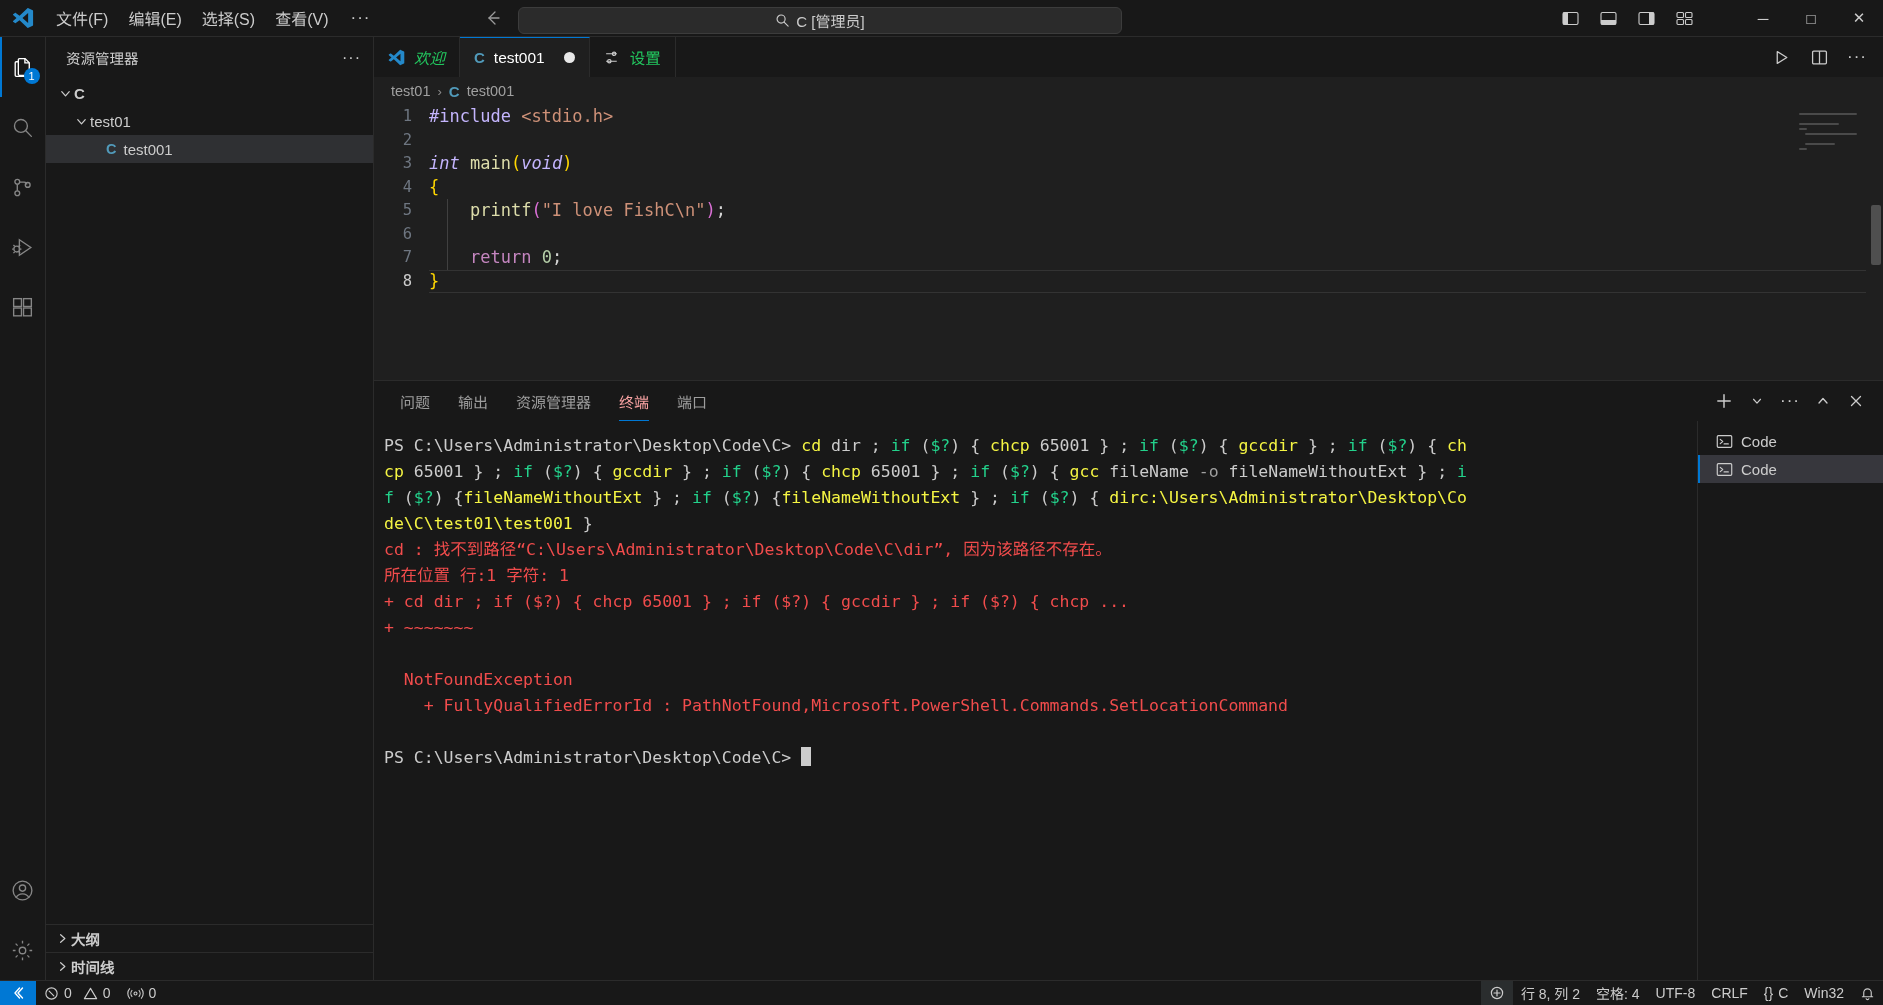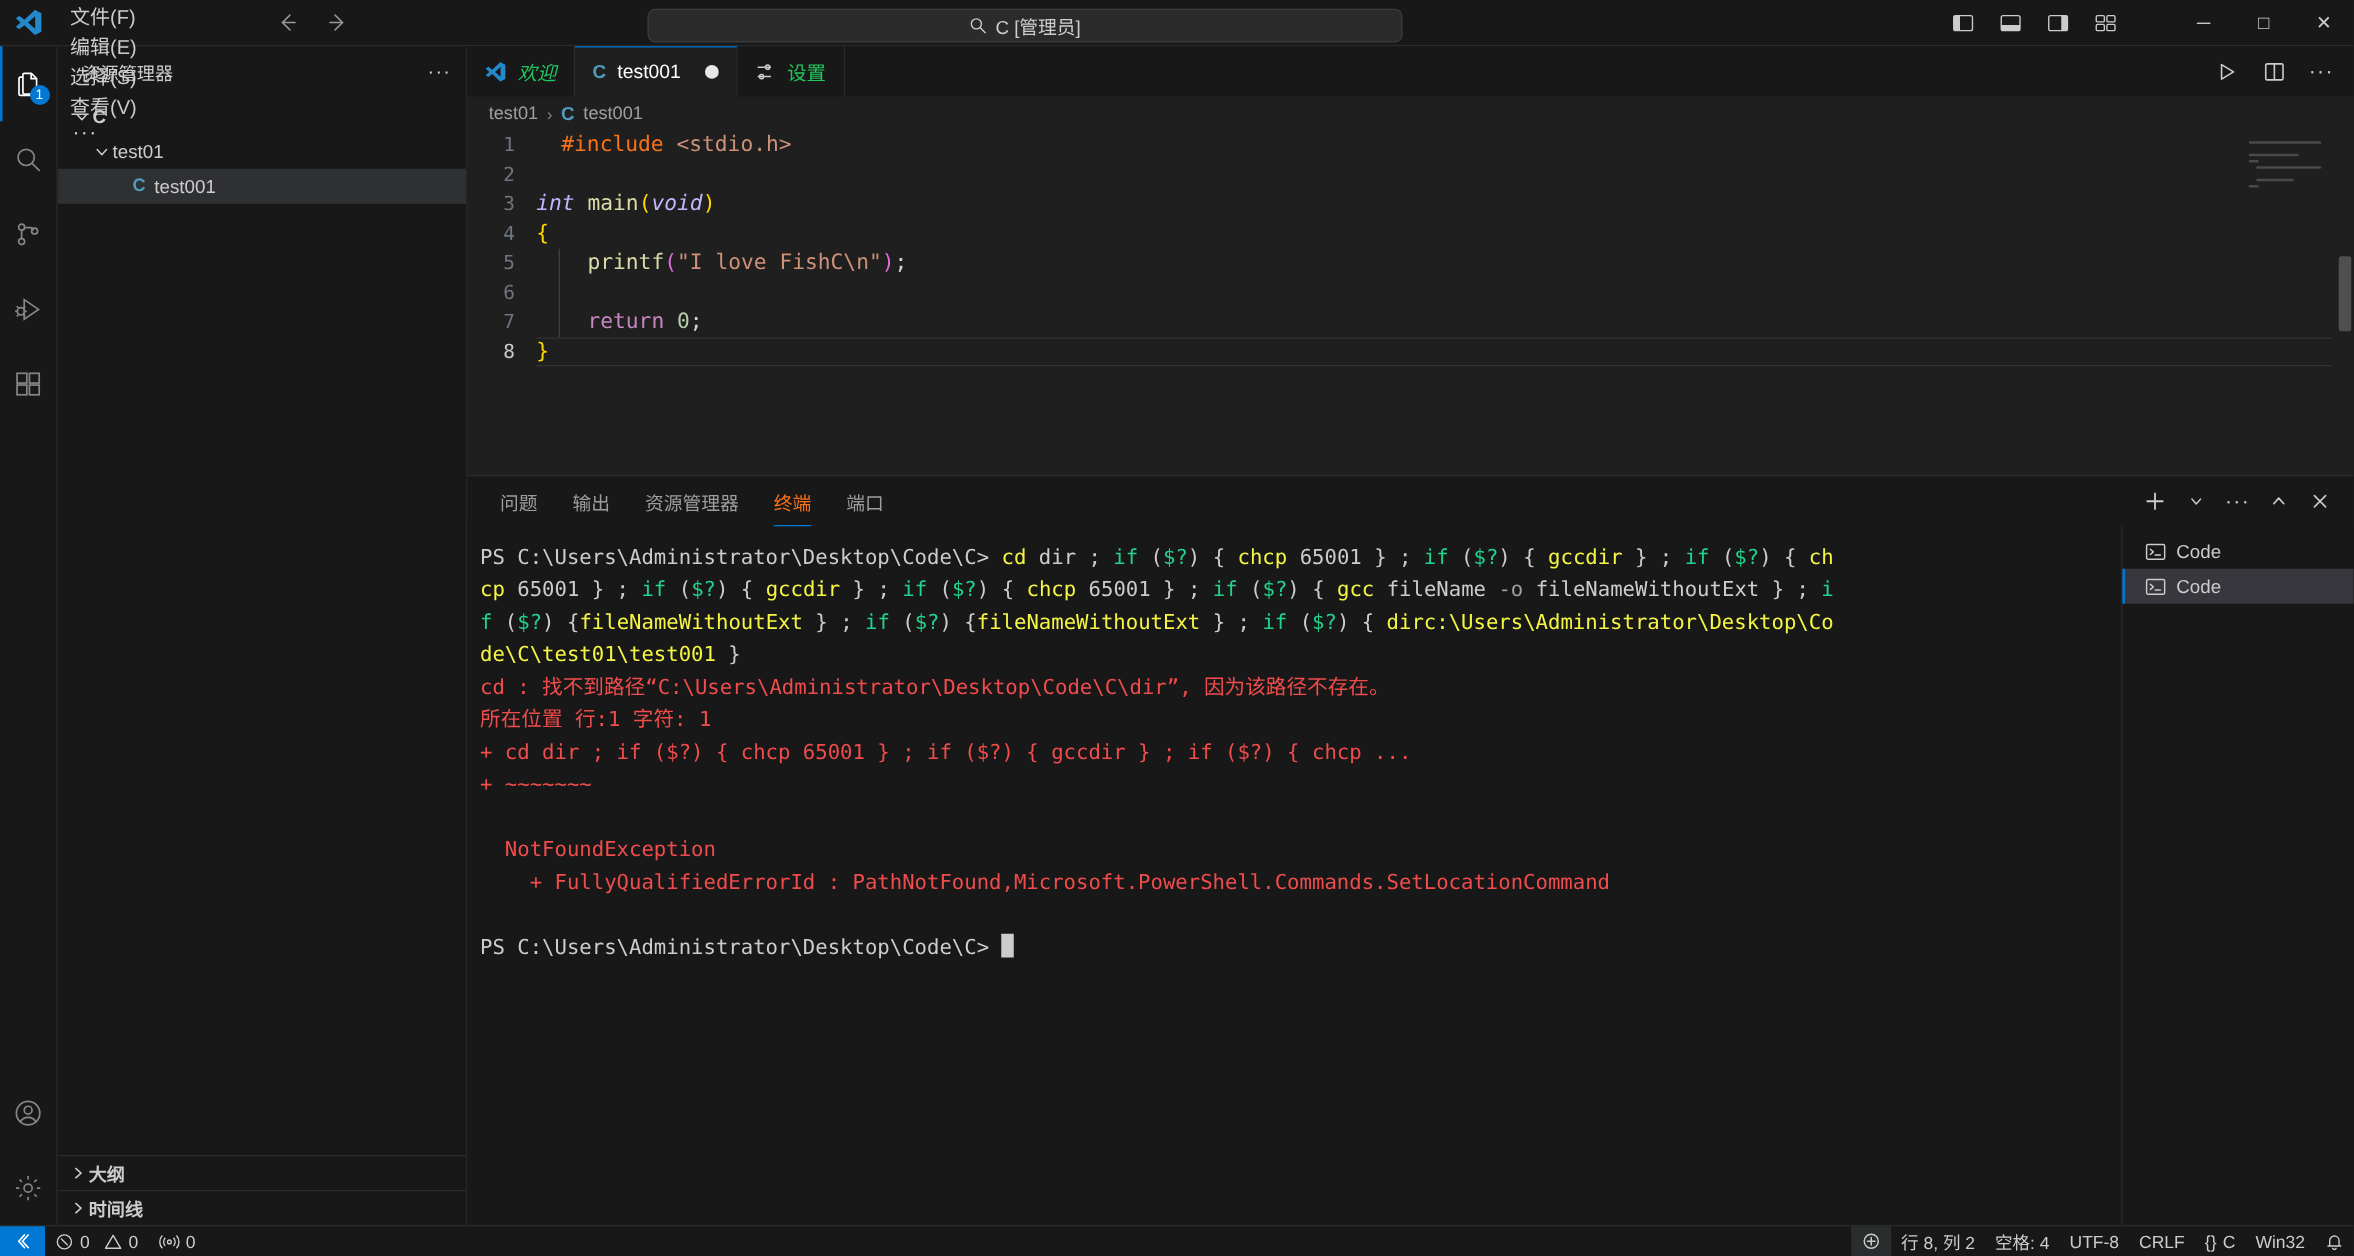--- a/index.html
+++ b/index.html
@@ -16,21 +16,21 @@
   
   .titlebar {
     height: 37px; flex: 0 0 37px;
     background: #181818;
     border-bottom: 1px solid #2b2b2b;
     display: flex; align-items: center;
     position: relative;
   }
   .vscode-logo { width: 46px; display: flex; align-items: center; justify-content: center; }
   .vscode-logo svg { width: 22px; height: 22px; display: block; }
-  .menubar { display: flex; align-items: flex-start; height: 100%; flex-direction: column; }
+  .menubar { display: flex; align-items: flex-end; height: 100%; }
   .menu-item {
     font-size: 16px; color: #cccccc; padding: 0 10px; height: 100%;
     display: flex; align-items: center; cursor: default; white-space: nowrap;
   }
   .menu-dots { font-size: 17px; color: #cccccc; letter-spacing: 1px; padding: 0 12px; display:flex; align-items:center; height:100%;}
 
   .nav-arrows { display: flex; align-items: center; gap: 18px; margin-left: 100px; }
   .nav-arrow { width: 22px; height: 22px; color: #9a9a9a; display: flex; align-items: center; justify-content: center; font-size: 21px; line-height: 1; }
 
   .quick-input {
@@ -125,21 +125,21 @@
 
   .code-area { flex: 1 1 auto; position: relative; overflow: hidden; background: #1f1f1f; min-height: 0; }
   .code-lines { font-family: "DejaVu Sans Mono", "Liberation Mono", monospace; font-size: 17px; line-height: 23.5px; }
   .code-line { display: flex; height: 23.5px; align-items: center; position: relative; }
   .ln {
     width: 55px; flex: 0 0 55px; text-align: right; padding-right: 17px;
     color: #6e7681; font-family: "DejaVu Sans Mono", monospace; font-size: 15.5px;
   }
   .ln.cur { color: #cccccc; }
   .code-text { white-space: pre; }
-  .tok-pp { color: #f97316; margin-left: 20px; }
+  .tok-pp { color: #c4b5fd; }
   .tok-str { color: #ce9178; }
   .tok-kw { color: #c4b5fd; font-style: italic; }
   .tok-fn { color: #dcdcaa; }
   .tok-plain { color: #d4d4d4; }
   .tok-yellow { color: #ffd700; }
   .tok-pink { color: #da70d6; }
   .tok-num { color: #b5cea8; }
   .tok-ctrl { color: #c586c0; }
   .indent-guide { position: absolute; left: 56px; top: 0; bottom: 0; width: 1px; background: #404040; }
   .cur-line-border { position: absolute; left: 55px; right: 17px; height: 23.5px; border-top: 1px solid #333333; border-bottom: 1px solid #333333; pointer-events: none; }
@@ -149,21 +149,21 @@
   .editor-sb-thumb { position: absolute; right: 2px; top: 100px; width: 10px; height: 60px; background: #4f4f4f; border-radius: 2px; }
 
   
   .panel { flex: 0 0 auto; display: flex; flex-direction: column; background: #181818; border-top: 1px solid #2b2b2b; height: 600px; }
   .panel-header { height: 40px; flex: 0 0 40px; display: flex; align-items: center; padding-left: 12px; }
   .ph-tabs { display: flex; align-items: center; height: 40px; }
   .ph-tab {
     font-size: 15px; color: #9d9d9d; padding: 0 14px; height: 40px;
     display: flex; align-items: center; position: relative; white-space: nowrap; cursor: pointer;
   }
-  .ph-tab.active { color: #f97316; }
+  .ph-tab.active { color: #fca5a5; }
   .ph-tab.active::after {
     content: ""; position: absolute; bottom: 0; left: 14px; right: 14px; height: 1.5px; background: #0078d4;
   }
   .ph-actions { margin-left: auto; display: flex; align-items: center; gap: 7px; padding-right: 14px; color: #cccccc; }
   .pha { width: 26px; height: 26px; display: flex; align-items: center; justify-content: center; font-size: 17px; }
 
   .panel-body { flex: 1 1 auto; display: flex; min-height: 0; background: #181818; }
   .terminal {
     flex: 1 1 auto; min-width: 0; padding: 12px 0 0 10px; overflow: hidden;
     font-family: "DejaVu Sans Mono", "Liberation Mono", monospace;

